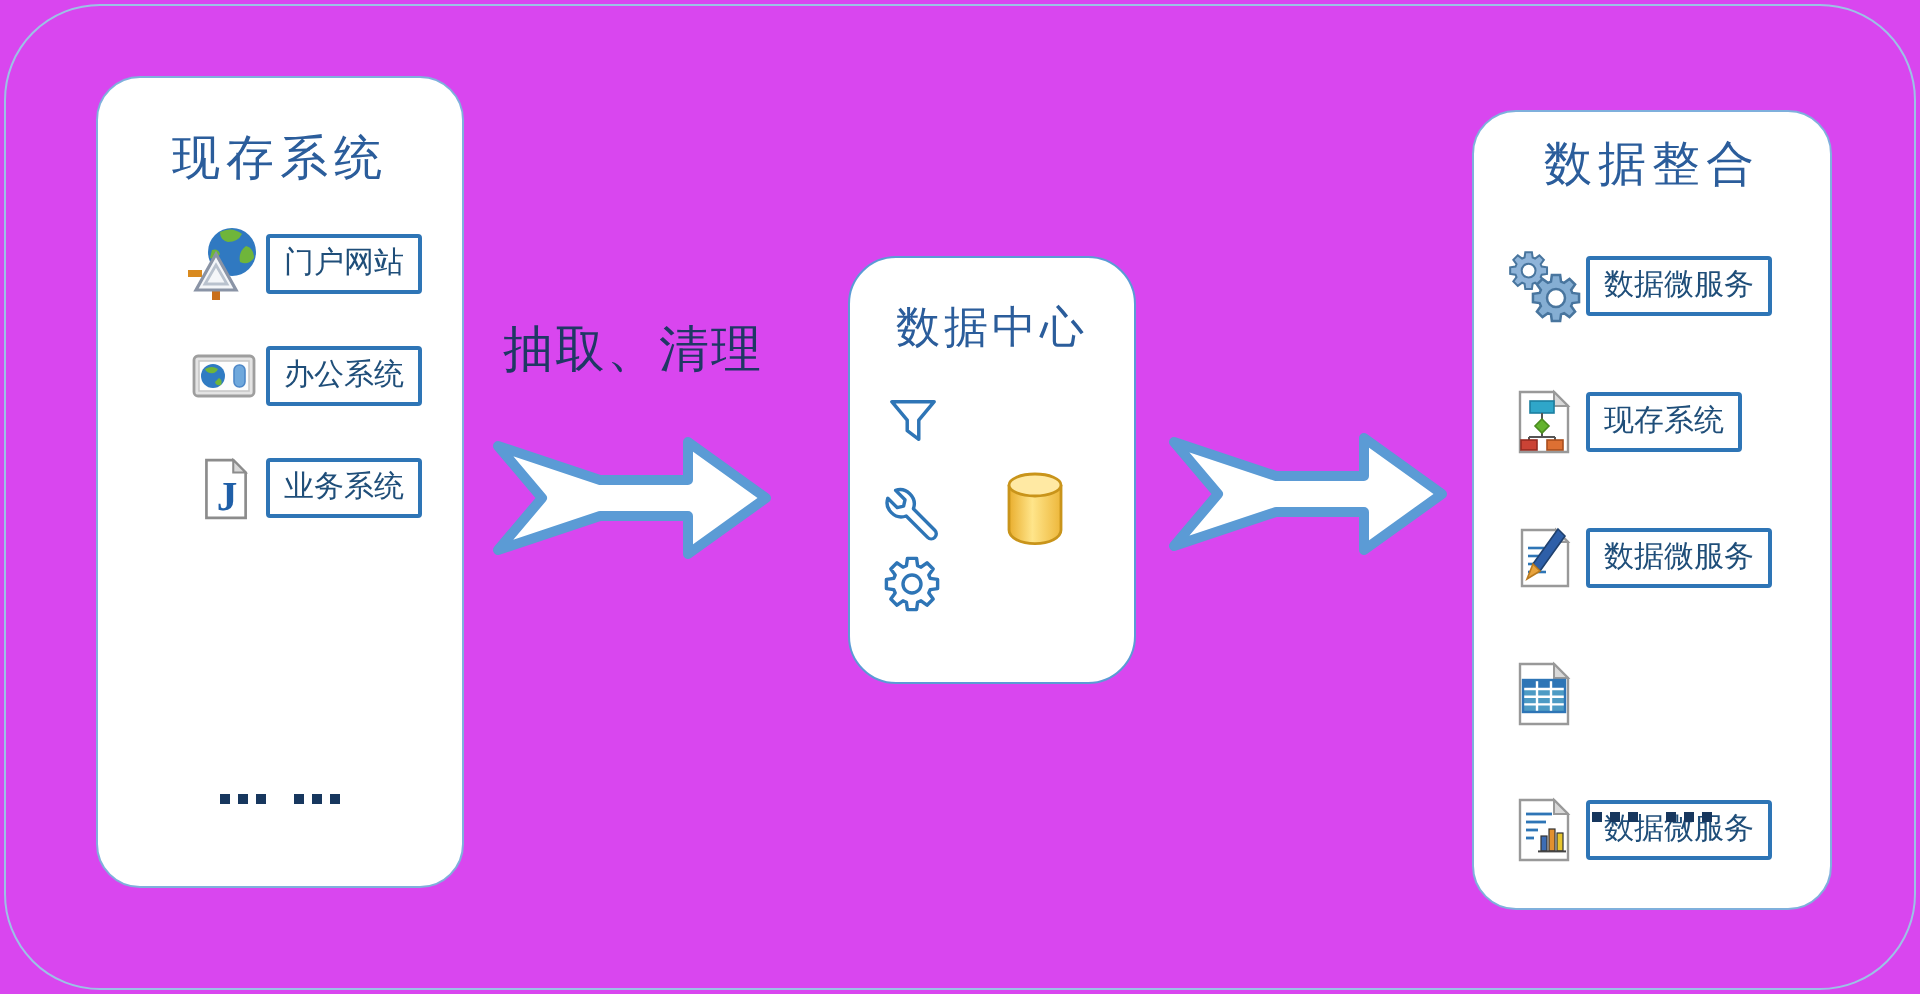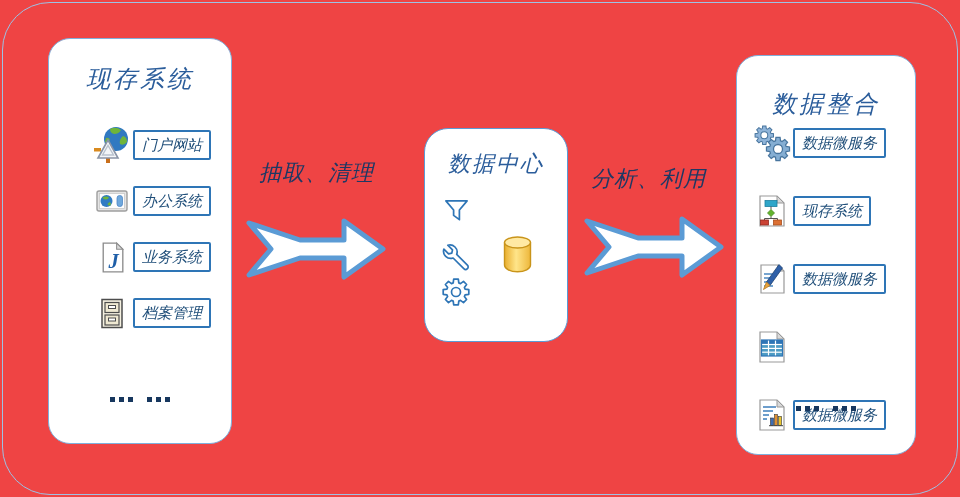--- a/index.html
+++ b/index.html
@@ -1,36 +1,35 @@
 <!DOCTYPE html>
 <html><head>
 <meta charset="utf-8">
 <style>
   html,body{margin:0;padding:0;background:#fff;}
   .stage{
-    position:relative;width:960px;height:497px;background:#ef4444;overflow:hidden;
+    position:relative;width:960px;height:497px;background:#d946ef;overflow:hidden;
     font-family:"Liberation Sans","DejaVu Sans",sans-serif;
-    font-style:italic;
   }
   .outer-frame{
     position:absolute;inset:2px;border:1px solid #9CC2E5;border-radius:48px;
   }
   
   .panel{
     position:absolute;background:#fff;border:1.5px solid #7FB0DC;border-radius:22px;
   }
   .panel-left{left:48px;top:38px;width:182px;height:404px;}
   .panel-right{left:736px;top:55px;width:178px;height:398px;}
   .panel-title{
     text-align:center;font-size:24px;color:#2B5D9B;letter-spacing:3px;font-weight:400;
   }
   .panel-left .panel-title{margin-top:24px;}
-  .panel-right .panel-title{margin-top:32px;}
+  .panel-right .panel-title{margin-top:10px;}
   .items{position:absolute;left:0;right:0;display:flex;flex-direction:column;}
-  .panel-left .items{top:78px;padding-left:42px;}
+  .panel-left .items{top:65px;padding-left:42px;}
   .panel-right .items{top:59px;padding-left:14px;gap:12px;}
   .item{height:56px;display:flex;align-items:center;}
   .icon-box{width:42px;display:flex;justify-content:center;align-items:center;flex:none;}
   .tag{
     display:inline-block;border:2px solid #2E75B6;background:#fff;border-radius:2px;
     padding:3px 7px;font-size:15px;color:#1F4E79;white-space:nowrap;line-height:1.3;
   }
   .ellipsis{
     position:absolute;left:0;right:0;display:flex;justify-content:center;gap:14px;
   }
@@ -44,21 +43,21 @@
     border:1.5px solid #5B9BD5;border-radius:24px;
   }
   .center-title{margin-top:20px;text-align:center;font-size:22px;color:#2B5D9B;letter-spacing:2px;}
   .cicon{position:absolute;}
   .cicon-funnel{left:18px;top:68px;}
   .cicon-wrench{left:17px;top:114px;}
   .cicon-gear{left:16px;top:148px;}
   .cicon-db{left:77px;top:106px;}
   
   .flow-label{
-    position:absolute;width:141px;text-align:center;font-size:22px;color:#1F3864;letter-spacing:1px;
+    position:absolute;width:141px;text-align:center;font-size:25px;color:#1F3864;letter-spacing:1px;
   }
   .flow-label-1{left:246px;top:158px;}
   .flow-label-2{left:578px;top:164px;}
   .arrow{position:absolute;width:141px;height:70px;}
   .arrow-1{left:246px;top:214px;}
   .arrow-2{left:584px;top:212px;}
 </style>
 </head>
 <body>
 
@@ -119,32 +118,20 @@
           <svg width="33" height="33" viewBox="0 0 32 32">
             <path d="M7 2 H20 L26 8 V30 H7 Z" fill="#fff" stroke="#8C8C8C" stroke-width="1.3"></path>
             <path d="M20 2 L26 8 H20 Z" fill="#D9D9D9" stroke="#8C8C8C" stroke-width="1"></path>
             <text x="17" y="26" font-size="20" font-weight="bold" fill="#1F5FA8" text-anchor="middle" font-family="Liberation Serif, DejaVu Serif, serif">J</text>
           </svg>
         </span>
         <span class="tag">业务系统</span>
       </div>
 
 
-      <div class="item">
-        <span class="icon-box">
-          <svg width="32" height="33" viewBox="0 0 32 32">
-            <rect x="6" y="2" width="20" height="28" fill="#F5F1E1" stroke="#4D4D4D" stroke-width="1.5"></rect>
-            <rect x="9" y="5" width="14" height="10" fill="#EFE9D2" stroke="#4D4D4D" stroke-width="1.2"></rect>
-            <rect x="12.5" y="8" width="7" height="3" fill="#FFFFFF" stroke="#4D4D4D" stroke-width="1"></rect>
-            <rect x="9" y="17.5" width="14" height="10" fill="#EFE9D2" stroke="#4D4D4D" stroke-width="1.2"></rect>
-            <rect x="12.5" y="20.5" width="7" height="3" fill="#FFFFFF" stroke="#4D4D4D" stroke-width="1"></rect>
-          </svg>
-        </span>
-        <span class="tag">档案管理</span>
-      </div>
     </div>
 
     <div class="ellipsis">
       <span class="dot-group">
           <span class="sq"></span>
           <span class="sq"></span>
           <span class="sq"></span>
         </span>
       <span class="dot-group">
           <span class="sq"></span>
@@ -178,21 +165,20 @@
       </svg>
     </span>
     <span class="cicon cicon-db">
       <svg width="31" height="39" viewBox="0 0 31 39">
         <path d="M2.5 7.5 V30 C2.5 33.8 8.3 36.8 15.5 36.8 C22.7 36.8 28.5 33.8 28.5 30 V7.5" fill="url(#gold-grad)" stroke="#C9941A" stroke-width="1.4"></path>
         <ellipse cx="15.5" cy="7.5" rx="13" ry="5.5" fill="#FFE9A3" stroke="#C9941A" stroke-width="1.4"></ellipse>
       </svg>
     </span>
   </div>
 
-  <div class="flow-label flow-label-2">分析、利用</div>
   <svg class="arrow arrow-2" viewBox="0 0 141 70">
     <polygon points="3,9 54,26 98,26 98,7 137,35 98,63 98,44 54,44 3,61 25,35" fill="#fff" stroke="#5B9BD5" stroke-width="5" stroke-linejoin="round"></polygon>
   </svg>
 
   <div class="panel panel-right">
     <div class="panel-title">数据整合</div>
     <div class="items">
 
       <div class="item">
         <span class="icon-box">

